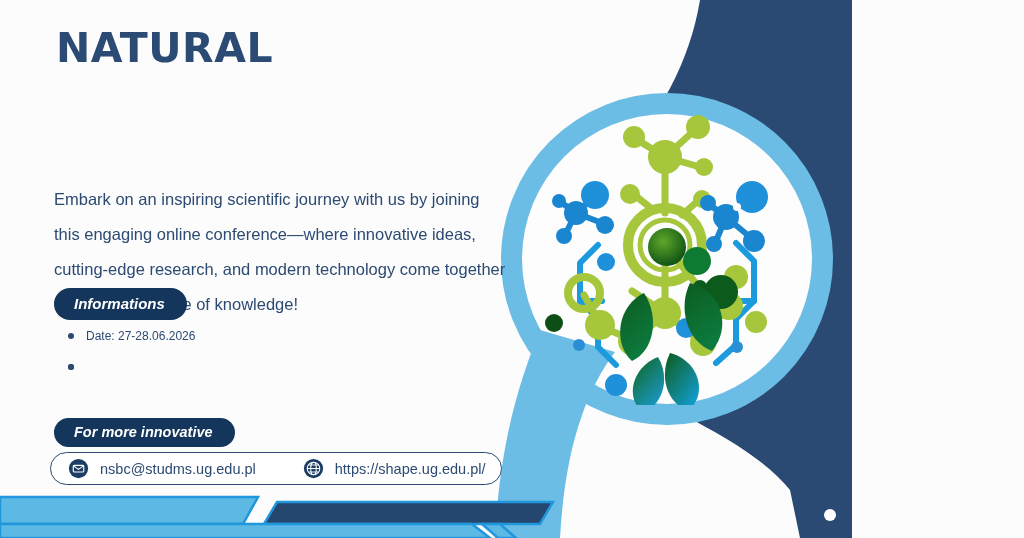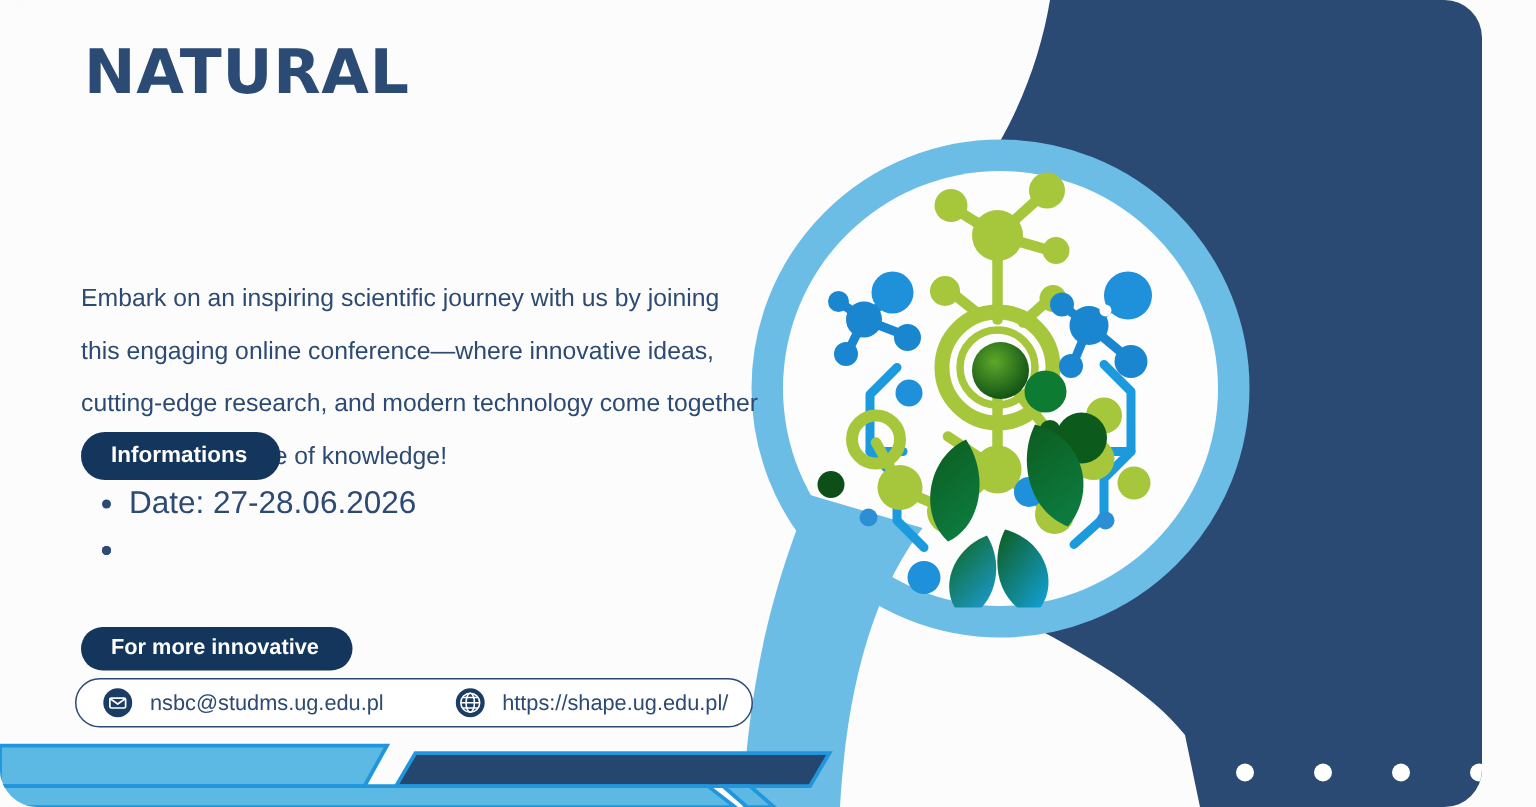--- a/index.html
+++ b/index.html
@@ -2,21 +2,21 @@
 <html><head>
 <meta charset="utf-8">
 <style>
   html,body{margin:0;padding:0;}
   body{
     width:1024px;height:538px;overflow:hidden;
     background:#FCFCFD;
     font-family:"Liberation Sans","DejaVu Sans",sans-serif;
     position:relative;
   }
-  #poster{position:relative;width:988px;height:538px;overflow:hidden;background:#fef9c3;border-radius:25px;}
+  #poster{position:relative;width:852px;height:538px;overflow:hidden;background:#fef9c3;}
   #bg-art{position:absolute;inset:0;width:1024px;height:538px;}
   .content{position:absolute;left:0;top:0;width:1024px;height:538px;}
 
   
   #title-block{position:absolute;left:56px;top:26px;width:470px;}
   .title-line{
     font-size:41px;
     line-height:45px;
     font-weight:bold;
     color:#2B4A74;
@@ -28,30 +28,30 @@
 
   
   #description{
     position:absolute;left:54px;top:182px;width:452px;
     font-size:16.5px;line-height:35px;color:#2C4A72;
   }
 
   
   .pill{
     display:inline-block;background:#14365C;color:#FFFFFF;
-    font-weight:bold;border-radius:16px;white-space:nowrap;
+    font-weight:bold;border-radius:16px;white-space:nowrap;font-style:italic;
   }
   #informations-pill{position:absolute;left:54px;top:288px;padding:7px 22px 8px 20px;font-size:15px;border-radius:17px;}
   #moreinfo-pill{position:absolute;left:54px;top:418px;padding:6px 22px 7px 20px;font-size:14.5px;border-radius:15px;}
 
   
   #info-list{position:absolute;left:60px;top:325px;width:460px;margin:0;padding:0;list-style:none;}
   #info-list li{
     position:relative;padding-left:26px;margin:0 0 9px 0;
-    font-size:21px;line-height:22px;color:#2C4A72;
+    font-size:12px;line-height:22px;color:#2C4A72;
   }
   #info-list li .dot{
     position:absolute;left:8px;top:8px;width:6px;height:6px;border-radius:50%;background:#2C4A72;
   }
 
   
   #contact-bar{
     position:absolute;left:50px;top:452px;width:452px;height:33px;
     border:1.6px solid #2C4A72;border-radius:17px;background:#FFFFFF;
     display:flex;align-items:center;box-sizing:border-box;text-align:right;

